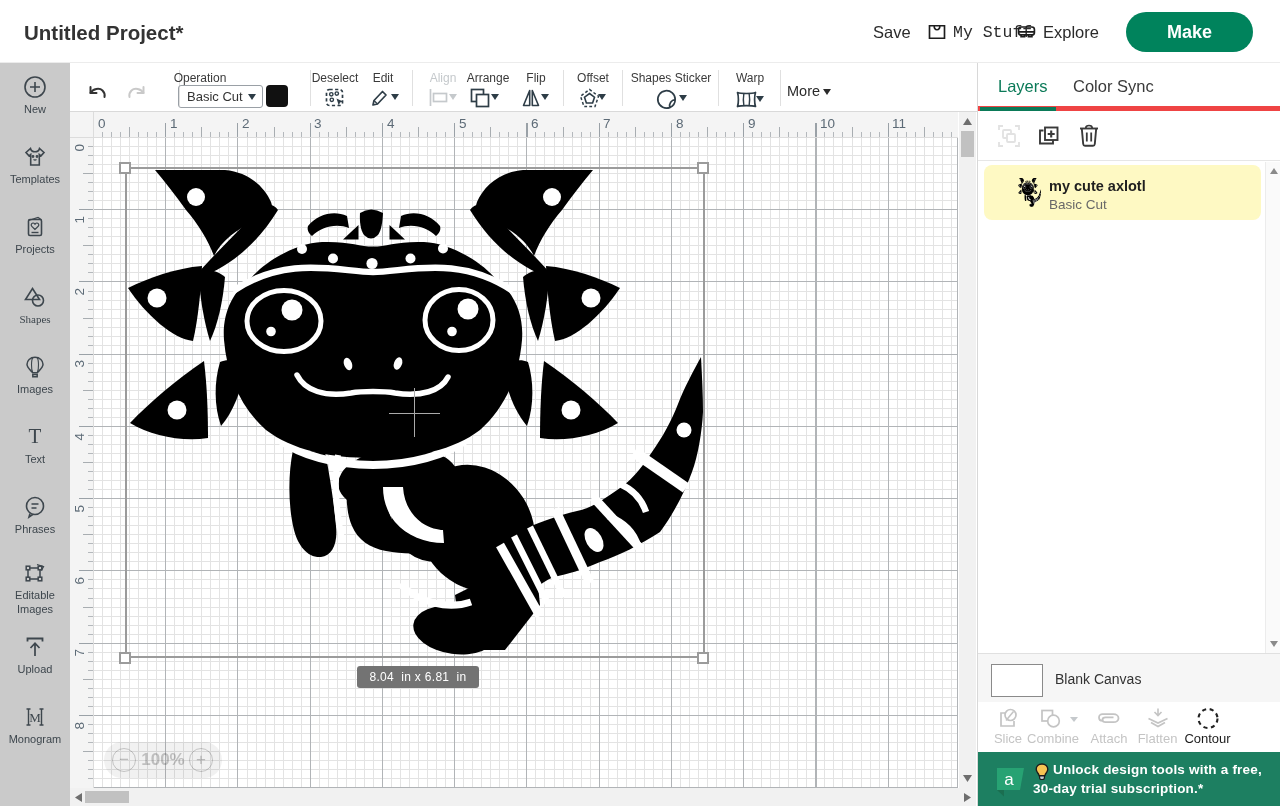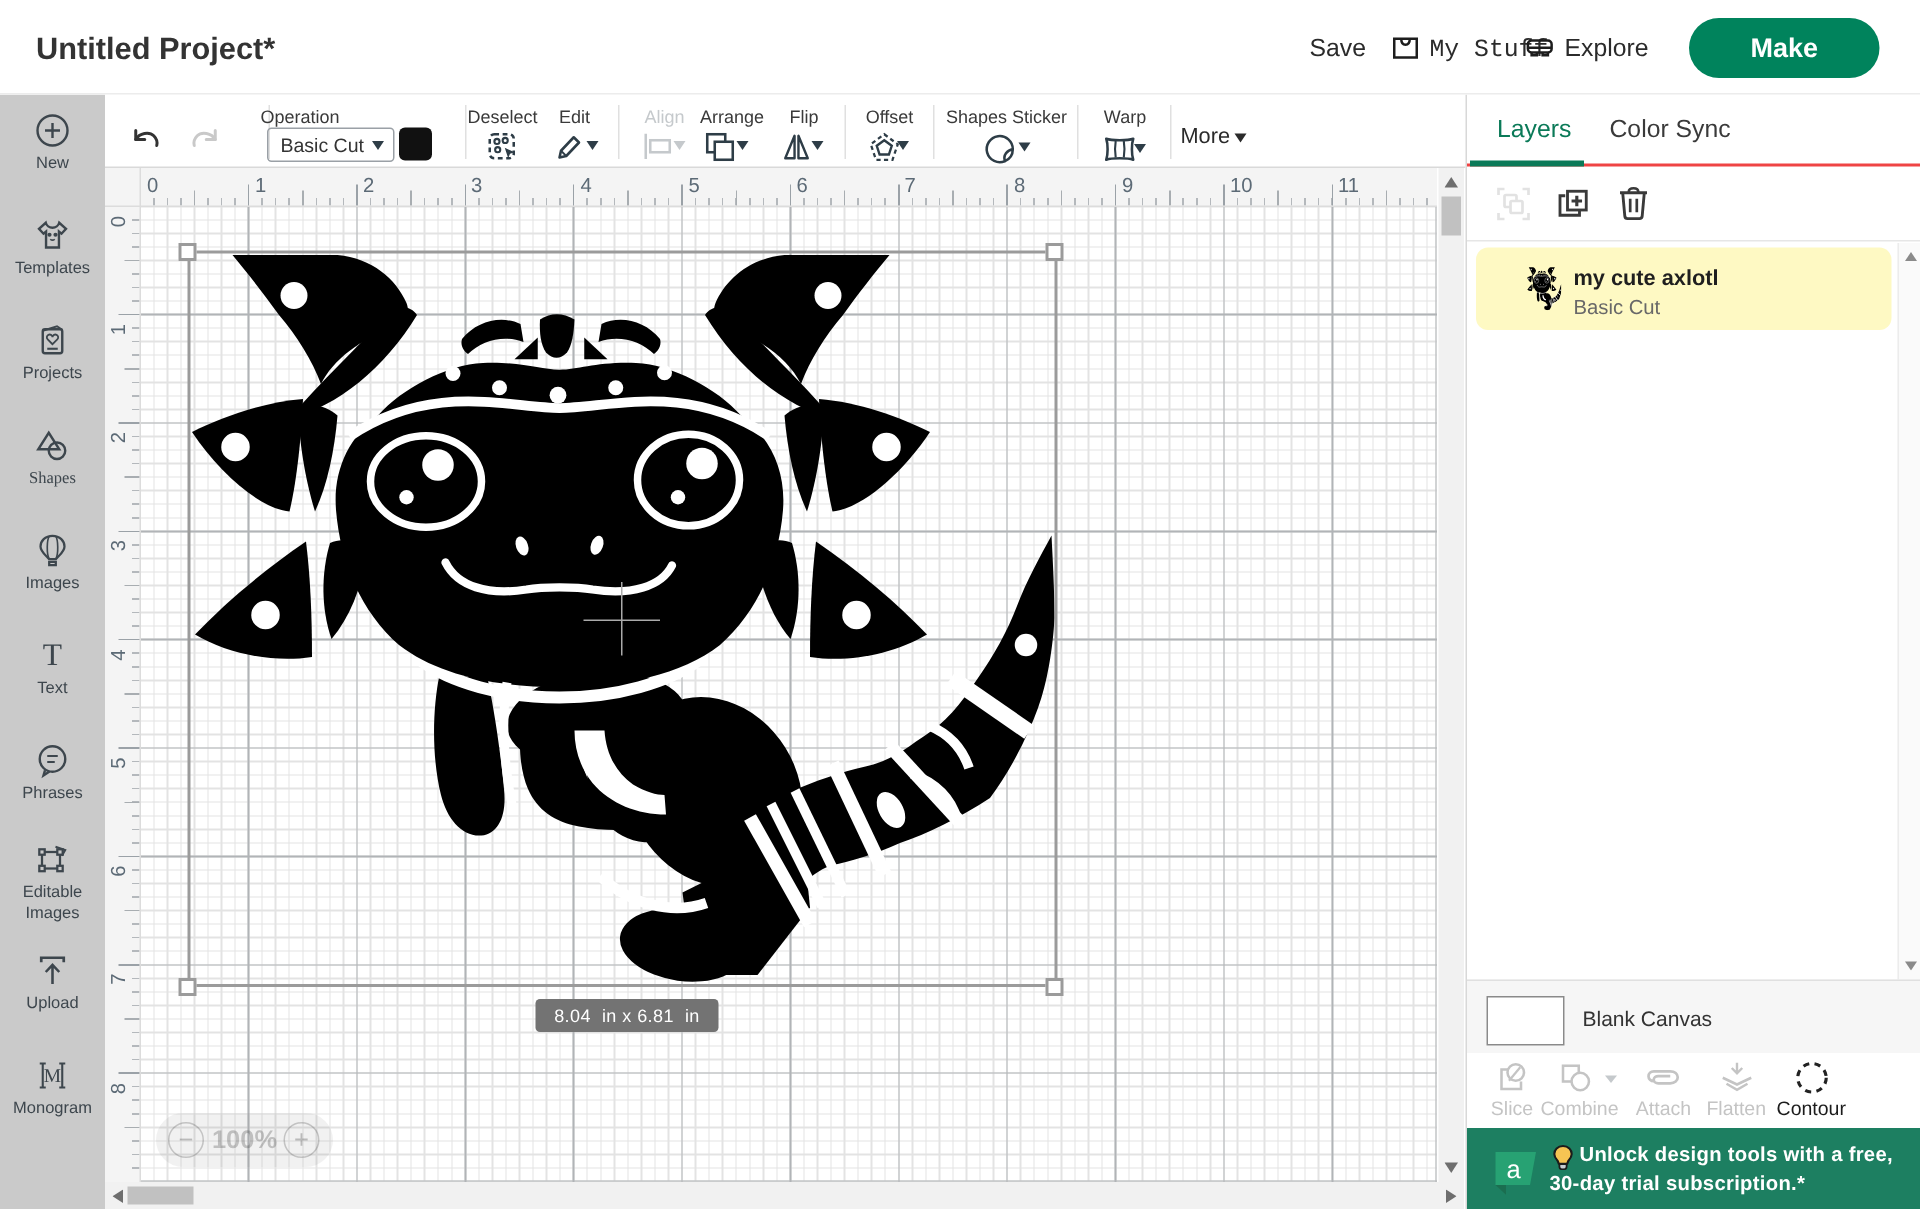--- a/index.html
+++ b/index.html
@@ -72,21 +72,21 @@
   
   #toast { position:absolute; left:309px; top:613px; width:359px; height:55px; background:#3b3b3b; border-radius:5px; color:#fff; z-index:5; }
   #toast .circ { position:absolute; left:14px; top:14px; width:27px; height:27px; border-radius:50%; background:#27a57b; }
   #toast .txt { position:absolute; left:53px; top:18px; font-size:16px; font-weight:bold; }
   #zoompill { position:absolute; left:34px; top:630px; width:118px; height:36px; border-radius:18px; background:rgba(120,120,120,0.10); }
   #zoompill .zc { position:absolute; top:6px; width:24px; height:24px; border:1.5px solid rgba(60,60,60,0.25); border-radius:50%; color:rgba(60,60,60,0.3); font-size:17px; text-align:center; line-height:21px; }
   #zoompill .zt { position:absolute; left:33px; top:8px; width:52px; text-align:center; font-size:17px; font-weight:bold; color:rgba(60,60,60,0.28); }
 
   
   #rpanel { position:absolute; left:977px; top:63px; width:303px; height:743px; background:#fff; border-left:1px solid #d8d8d8; z-index:10; }
-  #tabbar { position:absolute; left:0; top:0; width:303px; height:48px; border-bottom:2px solid #ef4444; }
+  #tabbar { position:absolute; left:0; top:0; width:303px; height:48px; border-bottom:5px solid #ef4444; }
   #tabbar .t1 { position:absolute; left:20px; top:14px; font-size:16.5px; font-weight:500; color:#0b7a58; }
   #tabbar .t2 { position:absolute; left:95px; top:14px; font-size:16.5px; color:#3a3a3a; }
   #tabbar .uline { position:absolute; left:2px; top:44px; width:76px; height:4px; background:#0b7a58; }
   #lyricons { position:absolute; left:0; top:48px; width:303px; height:50px; border-bottom:1px solid #e6e6e6; }
   #lyrscroll { position:absolute; left:287px; top:99px; width:16px; height:491px; background:#fafafa; border-left:1px solid #ececec; }
   #layerrow { position:absolute; left:6px; top:102px; width:277px; height:55px; background:#fef9c3; border-radius:8px; }
   #layerrow .nm { position:absolute; left:65px; top:13px; font-size:14.5px; font-weight:bold; color:#1f1f1f; }
   #layerrow .sb { position:absolute; left:65px; top:32px; font-size:13.5px; color:#686868; }
   #blankrow { position:absolute; left:0; top:590px; width:303px; height:49px; background:#f6f6f6; border-top:1px solid #e0e0e0; }
   #blankrow .sw { position:absolute; left:13px; top:10px; width:52px; height:33px; background:#fff; border:1px solid #8a8a8a; }

